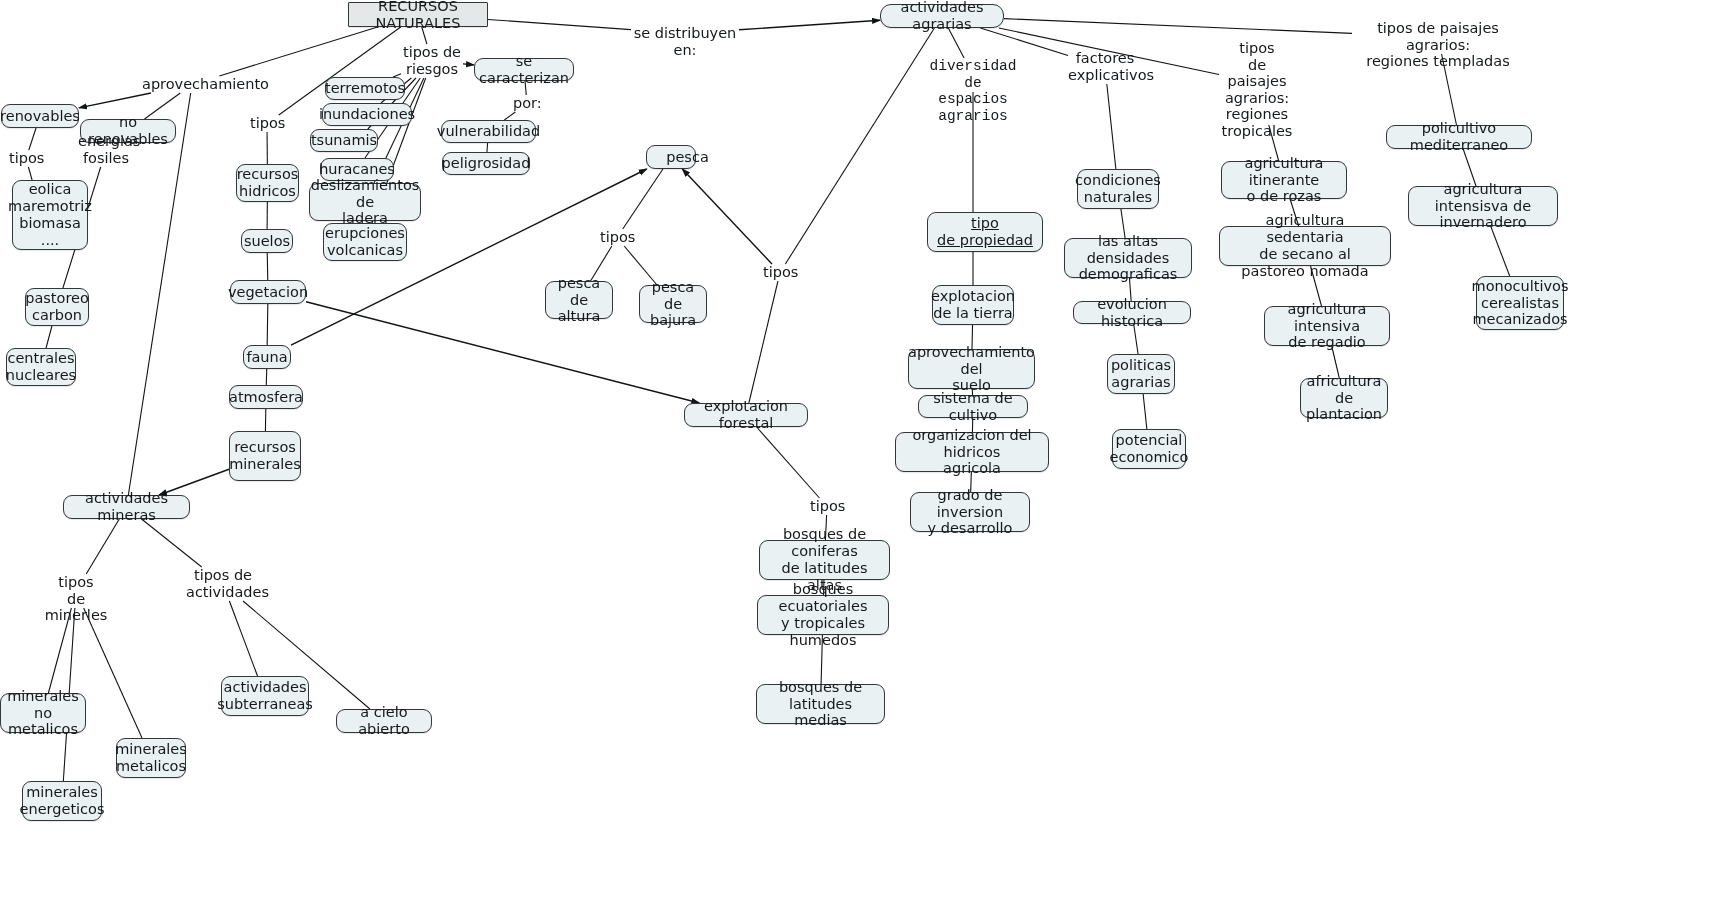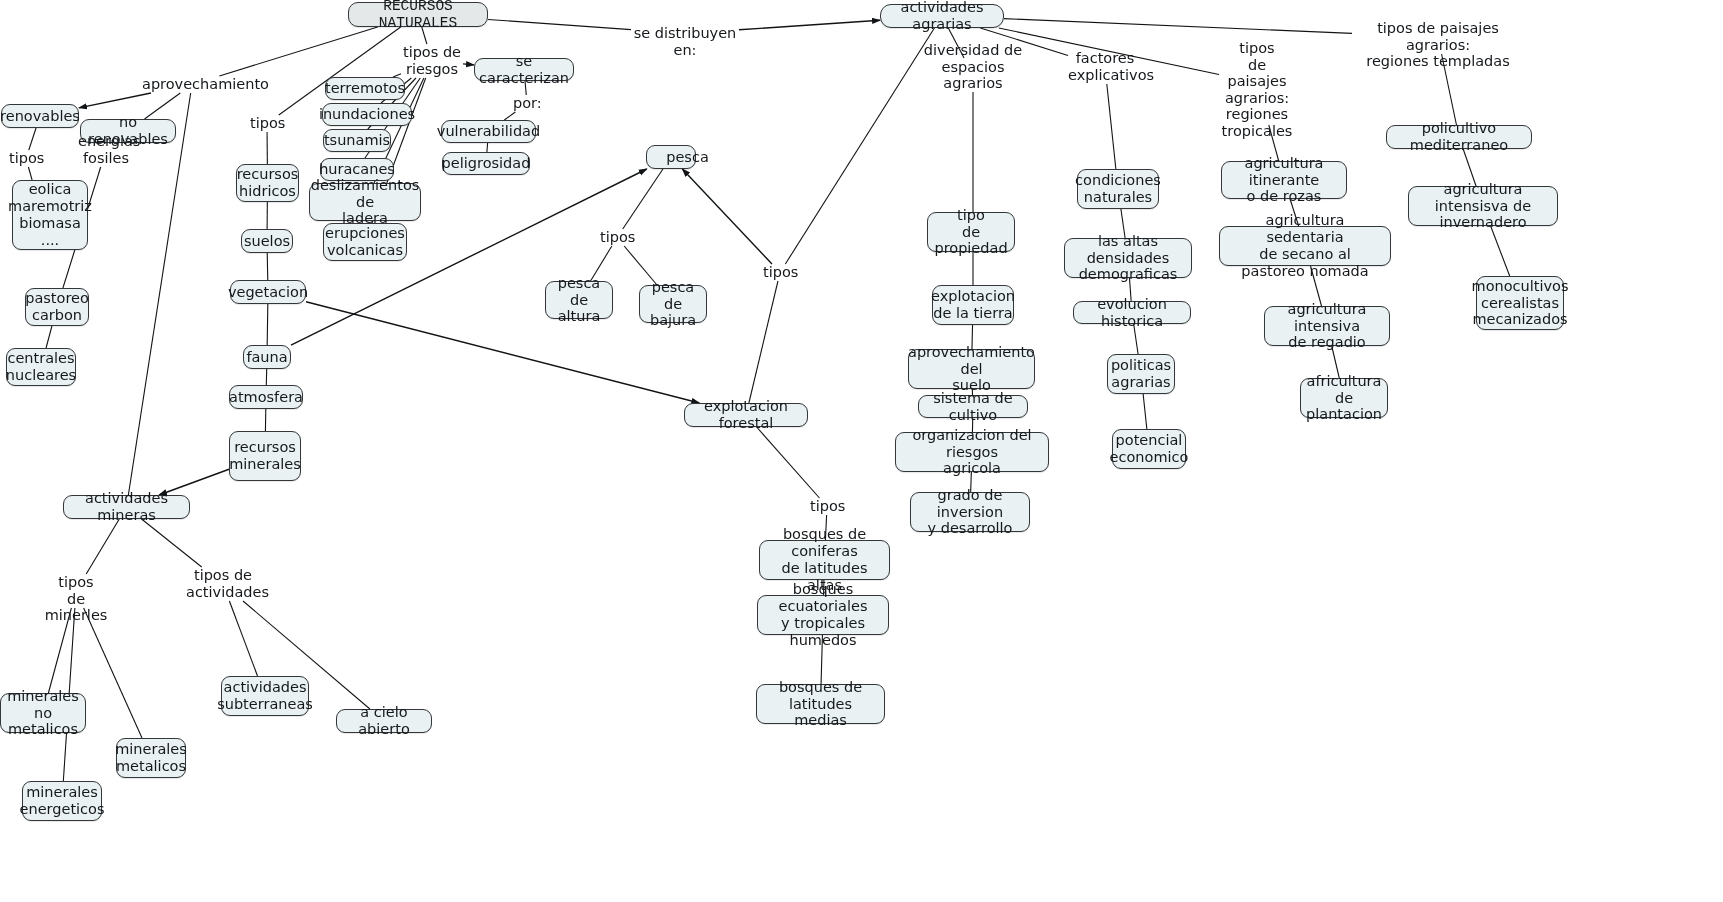--- a/index.html
+++ b/index.html
@@ -35,22 +35,21 @@
     display: flex;
     align-items: center;
     justify-content: center;
     text-align: center;
     padding: 2px 7px;
     white-space: pre-line;
     box-shadow: 0 1px 1px rgba(0,0,0,0.10);
   }
   .node.root {
     background: #e4e8e8;
-    border-radius: 10px;
-    font-family: Liberation Mono, monospace;
+    border-radius: 1px;
   }
   .elabel {
     position: absolute;
     color: #16191c;
     font-size: 14.5px;
     line-height: 1.14;
     text-align: center;
     white-space: pre-line;
     background: transparent;
   }
@@ -138,21 +137,21 @@
       <line x1="1490.6288659793815" y1="226" x2="1509.701030927835" y2="276" stroke="#111416" stroke-width="1.1"></line>
     </svg>
   <div id="nodes-layer">
       <div class="node root" style="left: 348px; top: 2px; width: 140px; height: 25px;">RECURSOS NATURALES</div>
       <div class="node" style="left: 880px; top: 4px; width: 124px; height: 24px; border-radius: 11px;">actividades agrarias</div>
       <div class="node" style="left: 474px; top: 58px; width: 100px; height: 23px;">se caracterizan</div>
       <div class="node" style="left: 1px; top: 104px; width: 78px; height: 24px;">renovables</div>
       <div class="node" style="left: 80px; top: 119px; width: 96px; height: 24px;">no renovables</div>
       <div class="node" style="left: 325px; top: 77px; width: 80px; height: 23px;">terremotos</div>
       <div class="node" style="left: 322px; top: 103px; width: 90px; height: 23px;">inundaciones</div>
-      <div class="node" style="left: 323px; top: 129px; width: 68px; height: 23px;">tsunamis</div>
+      <div class="node" style="left: 310px; top: 129px; width: 68px; height: 23px;">tsunamis</div>
       <div class="node" style="left: 320px; top: 158px; width: 74px; height: 23px;">huracanes</div>
       <div class="node" style="left: 309px; top: 183px; width: 112px; height: 38px;">deslizamientos de
 ladera</div>
       <div class="node" style="left: 323px; top: 223px; width: 84px; height: 38px;">erupciones
 volcanicas</div>
       <div class="node" style="left: 441px; top: 120px; width: 95px; height: 23px;">vulnerabilidad</div>
       <div class="node" style="left: 442px; top: 152px; width: 88px; height: 23px;">peligrosidad</div>
       <div class="node" style="left: 4px; top: 180px; width: 76px; height: 70px; margin-left: 8px;">eolica
 maremotriz
 biomasa
@@ -184,28 +183,28 @@
 altura</div>
       <div class="node" style="left: 639px; top: 285px; width: 68px; height: 38px;">pesca de
 bajura</div>
       <div class="node" style="left: 684px; top: 403px; width: 124px; height: 24px;">explotacion forestal</div>
       <div class="node" style="left: 759px; top: 540px; width: 131px; height: 40px;">bosques de coniferas
 de latitudes altas</div>
       <div class="node" style="left: 757px; top: 595px; width: 132px; height: 40px;">bosques ecuatoriales
 y tropicales humedos</div>
       <div class="node" style="left: 756px; top: 684px; width: 129px; height: 40px;">bosques de latitudes
 medias</div>
-      <div class="node" style="left: 927px; top: 212px; width: 88px; height: 40px;">tipo
+      <div class="node" style="left: 927px; top: 212px; width: 116px; height: 40px; text-decoration: underline;">tipo
 de propiedad</div>
       <div class="node" style="left: 932px; top: 285px; width: 82px; height: 40px;">explotacion
 de la tierra</div>
       <div class="node" style="left: 908px; top: 349px; width: 127px; height: 40px;">aprovechamiento del
 suelo</div>
       <div class="node" style="left: 918px; top: 395px; width: 110px; height: 23px;">sistema de cultivo</div>
-      <div class="node" style="left: 895px; top: 432px; width: 154px; height: 40px;">organizacion del riesgos
+      <div class="node" style="left: 895px; top: 432px; width: 154px; height: 40px;">organizacion del hidricos
 agricola</div>
       <div class="node" style="left: 910px; top: 492px; width: 120px; height: 40px;">grado de inversion
 y  desarrollo</div>
       <div class="node" style="left: 1077px; top: 169px; width: 82px; height: 40px;">condiciones
 naturales</div>
       <div class="node" style="left: 1064px; top: 238px; width: 128px; height: 40px;">las altas densidades
 demograficas</div>
       <div class="node" style="left: 1073px; top: 301px; width: 118px; height: 23px;">evolucion historica</div>
       <div class="node" style="left: 1107px; top: 354px; width: 68px; height: 40px;">politicas
 agrarias</div>
@@ -236,21 +235,21 @@
 fosiles</div>
       <div class="elabel" style="left: 250px; top: 115px; width: 34px;">tipos</div>
       <div class="elabel" style="left: 513px; top: 95px; width: 28px;">por:</div>
       <div class="elabel" style="left: 39px; top: 574px; width: 74px;">tipos
 de minerles</div>
       <div class="elabel" style="left: 186px; top: 567px; width: 74px;">tipos de
 actividades</div>
       <div class="elabel" style="left: 600px; top: 229px; width: 34px;">tipos</div>
       <div class="elabel" style="left: 763px; top: 264px; width: 34px;">tipos</div>
       <div class="elabel" style="left: 810px; top: 498px; width: 34px;">tipos</div>
-      <div class="elabel" style="left: 921px; top: 42px; width: 104px;">diversidad de
+      <div class="elabel" style="left: 921px; top: 58px; width: 104px; font-family: Liberation Mono, monospace;">diversidad de
 espacios agrarios</div>
       <div class="elabel" style="left: 1068px; top: 50px; width: 74px;">factores
 explicativos</div>
       <div class="elabel" style="left: 1219px; top: 40px; width: 76px;">tipos
 de paisajes
 agrarios:
 regiones
 tropicales</div>
       <div class="elabel" style="left: 1352px; top: 20px; width: 172px;">tipos de paisajes agrarios:
 regiones templadas</div>

